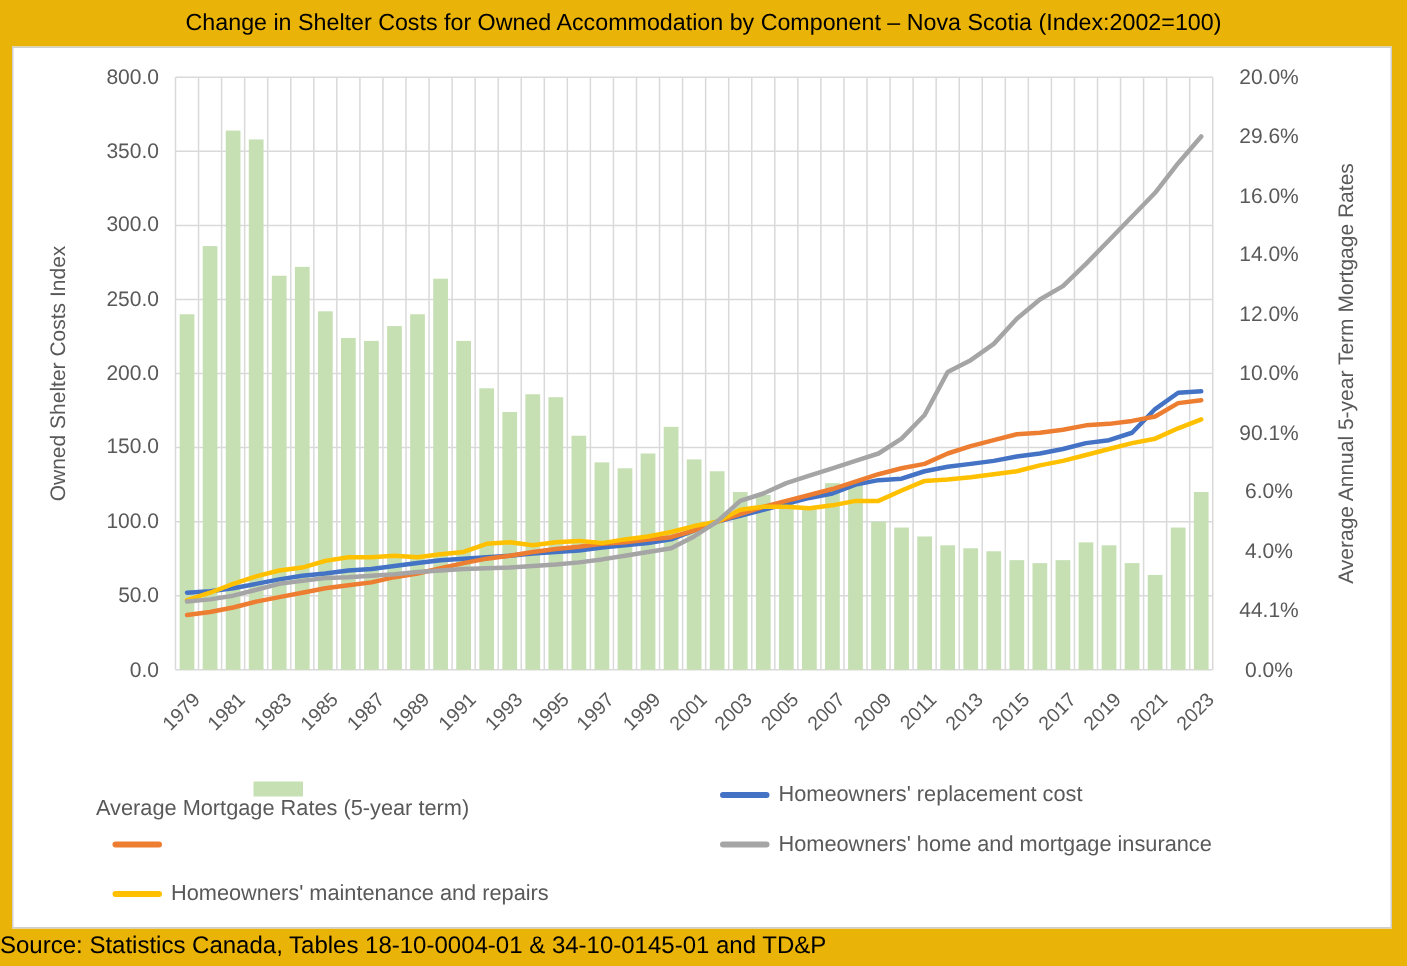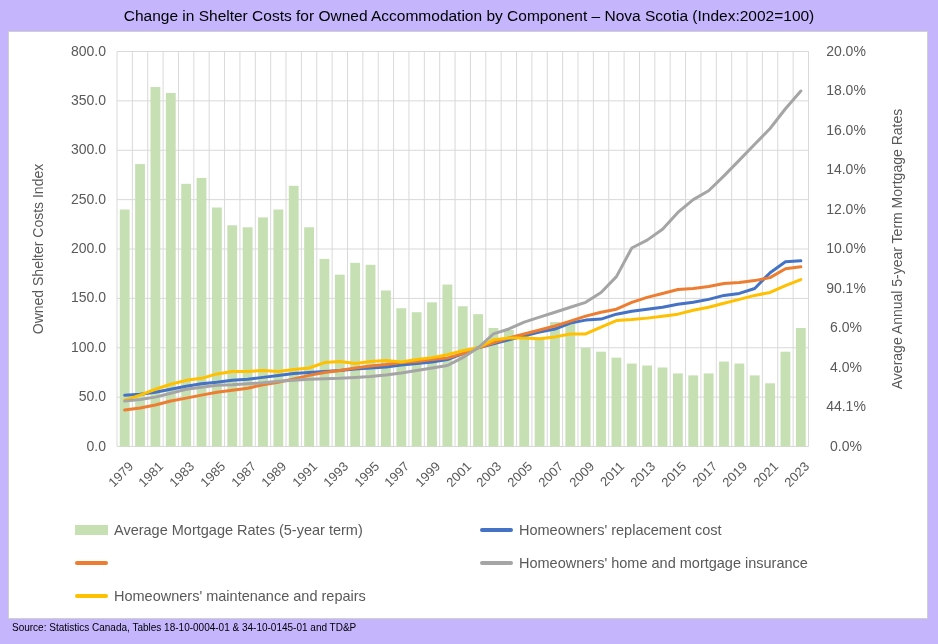--- a/index.html
+++ b/index.html
@@ -1,33 +1,33 @@
 <!DOCTYPE html>
 <html><head>
 <meta charset="utf-8">
 <style>
   html,body{margin:0;padding:0;background:#fff;}
-  .page{position:relative;width:938px;height:644px;background:#c4b5fd;
+  .page{position:relative;width:938px;height:644px;background:#eab308;
         font-family:"Liberation Sans",sans-serif;overflow:hidden;}
   .chart-title{position:absolute;left:0;top:7px;width:938px;text-align:center;
         font-size:15.5px;color:#000;letter-spacing:0px;white-space:nowrap;}
   .frame{position:absolute;left:8px;top:31px;width:920px;height:588px;
         border:1px solid #cfcfcf;background:#fff;box-sizing:border-box;}
   svg.plot{position:absolute;left:0;top:0;}
   .ytick{position:absolute;width:48px;text-align:right;font-size:14px;color:#595959;}
   .rtick{position:absolute;width:60px;text-align:center;font-size:14px;color:#595959;}
   .xlabel{position:absolute;font-size:13px;color:#595959;white-space:nowrap;
         transform-origin:100% 50%;transform:translate(-100%,-50%) rotate(-45deg);}
   .axis-title{position:absolute;font-size:14px;color:#595959;white-space:nowrap;
         transform:translate(-50%,-50%) rotate(-90deg);}
   .legend-item{position:absolute;display:flex;align-items:center;height:18px;}
   .legend-swatch-bar{width:33px;height:10px;margin-right:6px;flex:0 0 auto;}
   .legend-swatch-line{width:33px;height:3.2px;border-radius:2px;margin-right:6px;flex:0 0 auto;}
   .legend-label{font-size:14.5px;color:#595959;white-space:nowrap;}
-  .source{position:absolute;left:12px;top:622px;font-size:10px;color:#000;white-space:nowrap;}
+  .source{position:absolute;left:0;top:622px;font-size:16px;color:#000;white-space:nowrap;}
 </style>
 </head>
 <body>
 
 <div class="page">
   <div class="chart-title">Change in Shelter Costs for Owned Accommodation by Component – Nova Scotia (Index:2002=100)</div>
   <div class="frame"></div>
   <svg class="plot" id="plot" width="938" height="644">
       <line x1="117" y1="51.5" x2="117" y2="446.5" stroke="#d9d9d9" stroke-width="1"></line>
       <line x1="132.36666666666667" y1="51.5" x2="132.36666666666667" y2="446.5" stroke="#d9d9d9" stroke-width="1"></line>
@@ -138,21 +138,21 @@
       <div class="ytick" style="left: 58px; top: 42.5px;">800.0</div>
       <div class="ytick" style="left: 58px; top: 91.875px;">350.0</div>
       <div class="ytick" style="left: 58px; top: 141.25px;">300.0</div>
       <div class="ytick" style="left: 58px; top: 190.625px;">250.0</div>
       <div class="ytick" style="left: 58px; top: 240px;">200.0</div>
       <div class="ytick" style="left: 58px; top: 289.375px;">150.0</div>
       <div class="ytick" style="left: 58px; top: 338.75px;">100.0</div>
       <div class="ytick" style="left: 58px; top: 388.125px;">50.0</div>
       <div class="ytick" style="left: 58px; top: 437.5px;">0.0</div>
       <div class="rtick" style="left: 816px; top: 42.5px;">20.0%</div>
-      <div class="rtick" style="left: 816px; top: 82px;">18.0%</div>
+      <div class="rtick" style="left: 816px; top: 82px;">29.6%</div>
       <div class="rtick" style="left: 816px; top: 121.5px;">16.0%</div>
       <div class="rtick" style="left: 816px; top: 161px;">14.0%</div>
       <div class="rtick" style="left: 816px; top: 200.5px;">12.0%</div>
       <div class="rtick" style="left: 816px; top: 240px;">10.0%</div>
       <div class="rtick" style="left: 816px; top: 279.5px;">90.1%</div>
       <div class="rtick" style="left: 816px; top: 319px;">6.0%</div>
       <div class="rtick" style="left: 816px; top: 358.5px;">4.0%</div>
       <div class="rtick" style="left: 816px; top: 398px;">44.1%</div>
       <div class="rtick" style="left: 816px; top: 437.5px;">0.0%</div>
       <div class="xlabel" style="left: 130.683px; top: 463.5px;">1979</div>
@@ -175,21 +175,21 @@
       <div class="xlabel" style="left: 653.15px; top: 463.5px;">2013</div>
       <div class="xlabel" style="left: 683.883px; top: 463.5px;">2015</div>
       <div class="xlabel" style="left: 714.617px; top: 463.5px;">2017</div>
       <div class="xlabel" style="left: 745.35px; top: 463.5px;">2019</div>
       <div class="xlabel" style="left: 776.083px; top: 463.5px;">2021</div>
       <div class="xlabel" style="left: 806.817px; top: 463.5px;">2023</div>
     </div>
   <div class="axis-title" id="left-axis-title" style="left:38px;top:249px;">Owned Shelter Costs Index</div>
   <div class="axis-title" id="right-axis-title" style="left:897px;top:249px;">Average Annual 5-year Term Mortgage Rates</div>
   <div id="legend">
-      <div class="legend-item" style="left: 75px; top: 521px;">
+      <div class="legend-item" style="left: 64px; top: 521px; flex-direction: column;">
         <span class="legend-swatch-bar" style="background: rgb(198, 224, 180);"></span>
         <span class="legend-label">Average Mortgage Rates (5-year term)</span>
       </div>
       <div class="legend-item" style="left: 480px; top: 521px;">
         <span class="legend-swatch-line" style="background: rgb(68, 114, 196);"></span>
         <span class="legend-label">Homeowners' replacement cost</span>
       </div>
       <div class="legend-item" style="left: 75px; top: 554px;">
         <span class="legend-swatch-line" style="background: rgb(237, 125, 49);"></span>
       </div>

